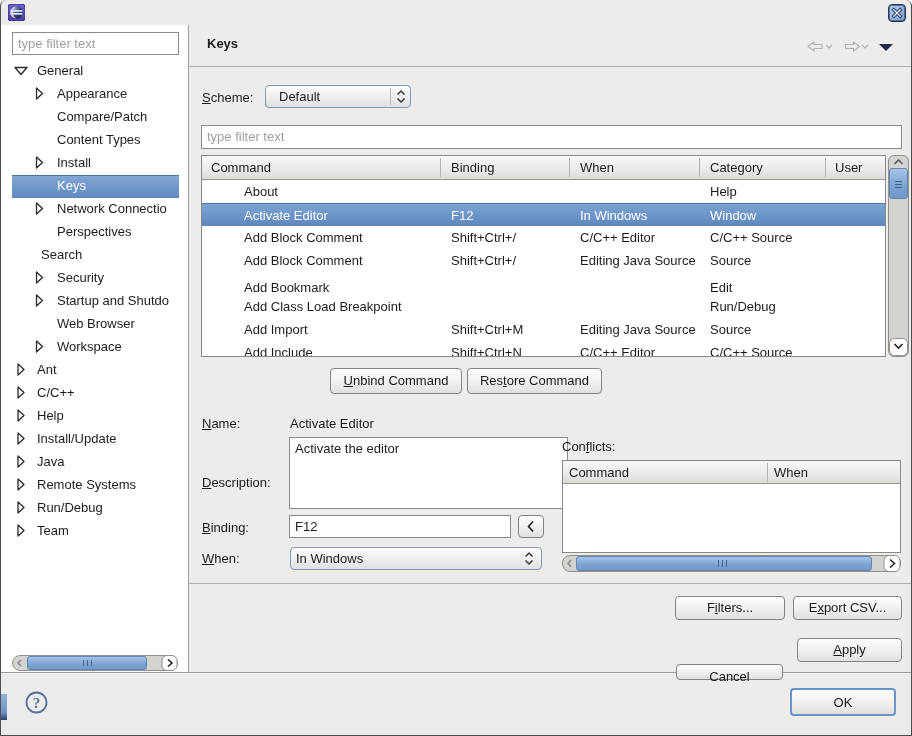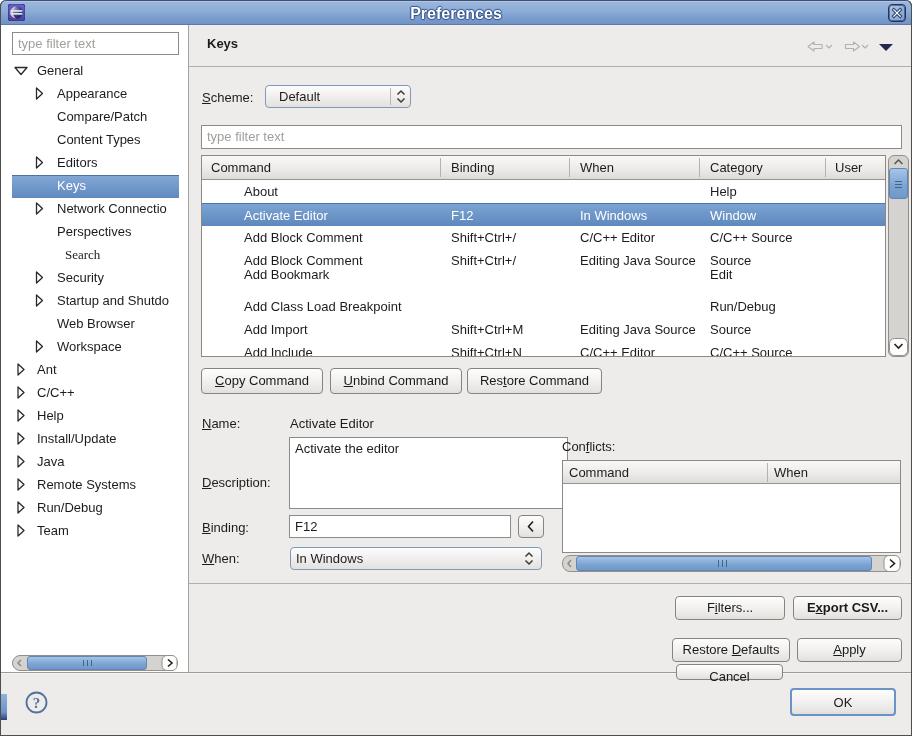--- a/index.html
+++ b/index.html
@@ -39,23 +39,20 @@
 .c1 { left:42px; width:192px; } .c2 { left:249px; width:115px; } .c3 { left:378px; width:119px; } .c4 { left:508px; width:120px; }
 #selrow { background:linear-gradient(#7ca3d3, #5e88bd); color:#fff; border-top:1px solid #4a76a8; }
 .sbtrack { position:absolute; background:#d5d3cf; border:1px solid #948f88; border-radius:8px; }
 .sbthumb { position:absolute; background:linear-gradient(#a6c3e5, #7ba3d2 60%, #6f97c8); border:1px solid #6187b5; border-radius:3px; }
 svg { position:absolute; }
 </style>
 </head>
 <body>
 <div id="win">
   <div id="winborder"></div>
-  <div id="titlebar">
-    <div id="title">Preferences</div>
-  </div>
   <svg id="eicon" style="left:8px; top:4px;" width="17" height="17" viewBox="0 0 17 17">
     <defs>
       <linearGradient id="eg1" x1="0" y1="0" x2="0" y2="1">
         <stop offset="0" stop-color="#6a5fd0"></stop>
           <stop offset="1" stop-color="#4a3f9f"></stop>
       </linearGradient>
       <radialGradient id="eg2" cx="0.35" cy="0.25" r="0.9">
         <stop offset="0" stop-color="#9aa2c8"></stop>
           <stop offset="0.5" stop-color="#3a4178"></stop>
           <stop offset="1" stop-color="#1a1f4e"></stop>
@@ -90,25 +87,25 @@
         <path d="M 17 431 L 23 436.5 L 17 442 Z"></path>
         <path d="M 17 454 L 23 459.5 L 17 465 Z"></path>
         <path d="M 17 477 L 23 482.5 L 17 488 Z"></path>
         <path d="M 17 500 L 23 505.5 L 17 511 Z"></path>
       </g>
     </svg>
     <div class="treeitem" style="left:36px; top:34px;">General</div>
     <div class="treeitem" style="left:56px; top:57px;">Appearance</div>
     <div class="treeitem" style="left:56px; top:80px;">Compare/Patch</div>
     <div class="treeitem" style="left:56px; top:103px;">Content Types</div>
-    <div class="treeitem" style="left:56px; top:126px;">Editors</div>
+    <div class="treeitem" style="left:56px; top:126px;">Install</div>
     <div class="treeitem" style="left:56px; top:149px; color:#fff;">Keys</div>
     <div class="treeitem" style="left:56px; top:172px;">Network Connectio</div>
     <div class="treeitem" style="left:56px; top:195px;">Perspectives</div>
-    <div class="treeitem" style="left:64px; top:218px;font-family:Liberation Serif, serif;">Search</div>
+    <div class="treeitem" style="left:40px; top:218px;">Search</div>
     <div class="treeitem" style="left:56px; top:241px;">Security</div>
     <div class="treeitem" style="left:56px; top:264px;">Startup and Shutdo</div>
     <div class="treeitem" style="left:56px; top:287px;">Web Browser</div>
     <div class="treeitem" style="left:56px; top:310px;">Workspace</div>
     <div class="treeitem" style="left:36px; top:333px;">Ant</div>
     <div class="treeitem" style="left:36px; top:356px;">C/C++</div>
     <div class="treeitem" style="left:36px; top:379px;">Help</div>
     <div class="treeitem" style="left:36px; top:402px;">Install/Update</div>
     <div class="treeitem" style="left:36px; top:425px;">Java</div>
     <div class="treeitem" style="left:36px; top:448px;">Remote Systems</div>
@@ -171,21 +168,21 @@
         <div class="c2">Shift+Ctrl+/</div>
         <div class="c3">C/C++ Editor</div>
         <div class="c4">C/C++ Source</div>
       </div>
     <div class="trow" style="top:93px;">
         <div class="c1">Add Block Comment</div>
         <div class="c2">Shift+Ctrl+/</div>
         <div class="c3">Editing Java Source</div>
         <div class="c4">Source</div>
       </div>
-    <div class="trow" style="top:107px;">
+    <div class="trow" style="top:120px;">
         <div class="c1">Add Bookmark</div>
         <div class="c4">Edit</div>
       </div>
     <div class="trow" style="top:139px;">
         <div class="c1">Add Class Load Breakpoint</div>
         <div class="c4">Run/Debug</div>
       </div>
     <div class="trow" style="top:162px;">
         <div class="c1">Add Import</div>
         <div class="c2">Shift+Ctrl+M</div>
@@ -202,21 +199,20 @@
   <div class="sbtrack" style="left:888px; top:155px; width:21px; height:202px; border-radius:6px;"></div>
   <div class="sbthumb" style="left:889px; top:168px; width:19px; height:31px;"></div>
   <svg style="left:888px; top:155px;" width="21" height="202" viewBox="0 0 21 202">
     <path d="M 6.5 9 L 10.5 5 L 14.5 9" fill="none" stroke="#555" stroke-width="1.5"></path>
     <g stroke="#44648c" stroke-width="1">
         <path d="M 7 26.5 H 14 M 7 29.5 H 14 M 7 32.5 H 14"></path>
       </g>
     <rect x="1.5" y="183.5" width="18" height="17" rx="5" fill="#fdfdfc" stroke="#948f88"></rect>
     <path d="M 6.5 189 L 10.5 193 L 14.5 189" fill="none" stroke="#222" stroke-width="1.6"></path>
   </svg>
-  <div class="btn" style="left:201px; top:368px; width:122px; height:26px; line-height:24px;"><u>C</u>opy Command</div>
   <div class="btn" style="left:330px; top:368px; width:132px; height:26px; line-height:24px;"><u>U</u>nbind Command</div>
   <div class="btn" style="left:467px; top:368px; width:135px; height:26px; line-height:24px;">Res<u>t</u>ore Command</div>
   <div class="lbl" style="left:202px; top:412px;"><u>N</u>ame:</div>
   <div class="lbl" style="left:290px; top:412px;">Activate Editor</div>
   <div class="lbl" style="left:202px; top:435px;margin-top:36px;"><u>D</u>escription:</div>
   <div class="txt" style="left:289px; top:437px; width:279px; height:72px; padding:3px 5px 0 5px;">Activate the editor</div>
   <div class="lbl" style="left:562px; top:435px;">Con<u>f</u>licts:</div>
   <div style="position:absolute; left:562px; top:460px; width:339px; height:93px; background:#fff; border:1px solid #8b8986;">
     <div style="position:absolute; left:0; top:0; width:337px; height:23px; background:linear-gradient(#f9f8f7, #eceae8 60%, #dddbd8); border-bottom:1px solid #979592;">
       <div class="hsep" style="left:204px;"></div>
@@ -241,22 +237,21 @@
     <path d="M 15 6.5 L 10.5 11.5 L 15 16.5" fill="none" stroke="#222" stroke-width="1.7" stroke-linejoin="round"></path>
   </svg>
   <div class="lbl" style="left:202px; top:547px;"><u>W</u>hen:</div>
   <div class="combo" style="left:290px; top:547px; width:252px; height:23px;"></div>
   <div class="lbl" style="left:296px; top:547px;">In Windows</div>
   <svg style="left:522px; top:550px;" width="14" height="17" viewBox="0 0 14 17">
     <path d="M 3.5 6.5 L 7 3 L 10.5 6.5 M 3.5 10.5 L 7 14 L 10.5 10.5" fill="none" stroke="#3c3c3c" stroke-width="1.5" stroke-linejoin="round"></path>
   </svg>
   <div style="position:absolute; left:189px; top:583px; width:722px; height:1px; background:#b1afac;"></div>
   <div class="btn" style="left:675px; top:596px; width:110px; height:24px; line-height:22px;">F<u>i</u>lters...</div>
-  <div class="btn" style="left:793px; top:596px; width:109px; height:24px; line-height:22px;font-weight:bold;">E<u>x</u>port CSV...</div>
-  <div class="btn" style="left:672px; top:638px; width:118px; height:24px; line-height:22px;">Restore <u>D</u>efaults</div>
+  <div class="btn" style="left:793px; top:596px; width:109px; height:24px; line-height:22px;">E<u>x</u>port CSV...</div>
   <div class="btn" style="left:797px; top:638px; width:105px; height:24px; line-height:22px;"><u>A</u>pply</div>
   <div style="position:absolute; left:0; top:672px; width:911px; height:1px; background:#9d9b97;"></div>
   <div style="position:absolute; left:0; top:673px; width:911px; height:1px; background:#f6f5f4;"></div>
   <svg style="left:25px; top:691px;" width="23" height="23" viewBox="0 0 23 23">
     <circle cx="11.5" cy="11.5" r="10" fill="none" stroke="#53719c" stroke-width="1.8"></circle>
     <text x="11.5" y="16.5" text-anchor="middle" font-family="Liberation Serif, serif" font-size="15" font-weight="bold" fill="#53719c">?</text>
   </svg>
   <div class="btn" style="left:676px; top:664px; width:107px; height:16px; line-height:24px;">Cancel</div>
   <div class="btn" style="left:790px; top:688px; width:106px; height:28px; line-height:26px; border:2px solid #6a93c8;">OK</div>
   <div style="position:absolute; left:0; top:694px; width:7px; height:26px; background:linear-gradient(#8fb2dd, #6f94c6 70%, #2e3f72);"></div>

